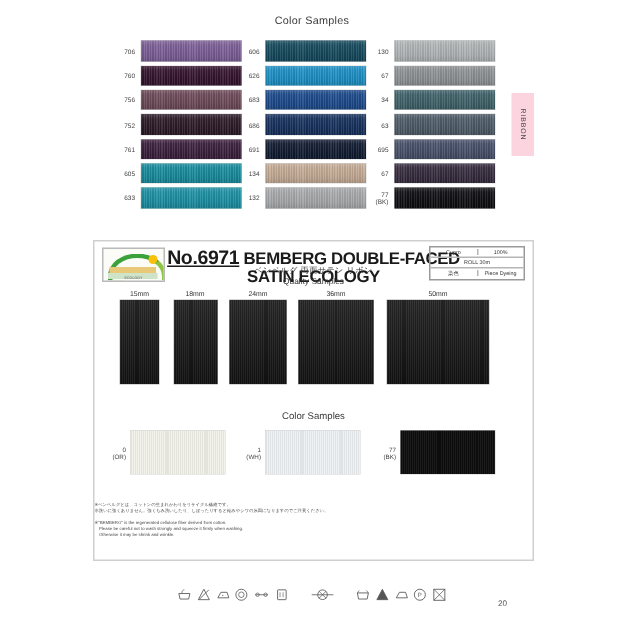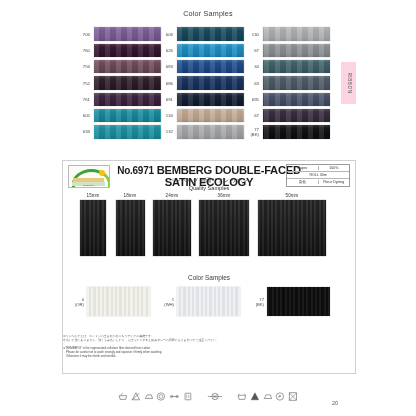--- a/index.html
+++ b/index.html
@@ -84,21 +84,21 @@
   .eco-logo .band1{position:absolute;left:4px;bottom:5.5px;width:31px;height:4px;background:#e8c97a;}
   .eco-logo .band2{position:absolute;left:3px;bottom:1px;width:33px;height:4px;background:#cfe3c8;}
   .eco-logo .txt{
     position:absolute;left:0;bottom:0;width:100%;text-align:center;
     font-size:2.4px;color:#555;
   }
   .prod-title{
     position:absolute;left:48px;top:3px;width:196px;text-align:center;
     font-size:11.2px;font-weight:bold;letter-spacing:-.25px;color:#1a1a1a;
   }
-  .prod-title .no{font-size:10px;}
+  .prod-title .no{font-size:13px;text-decoration:underline;}
   .prod-sub{
     position:absolute;left:48px;top:16px;width:196px;text-align:center;
     font-size:5.4px;color:#333;letter-spacing:.3px;
   }
   .prod-qual{
     position:absolute;left:48px;top:24px;width:196px;text-align:center;
     font-size:5.6px;color:#333;
   }
   .spec{
     position:absolute;right:5px;top:3px;width:62px;

